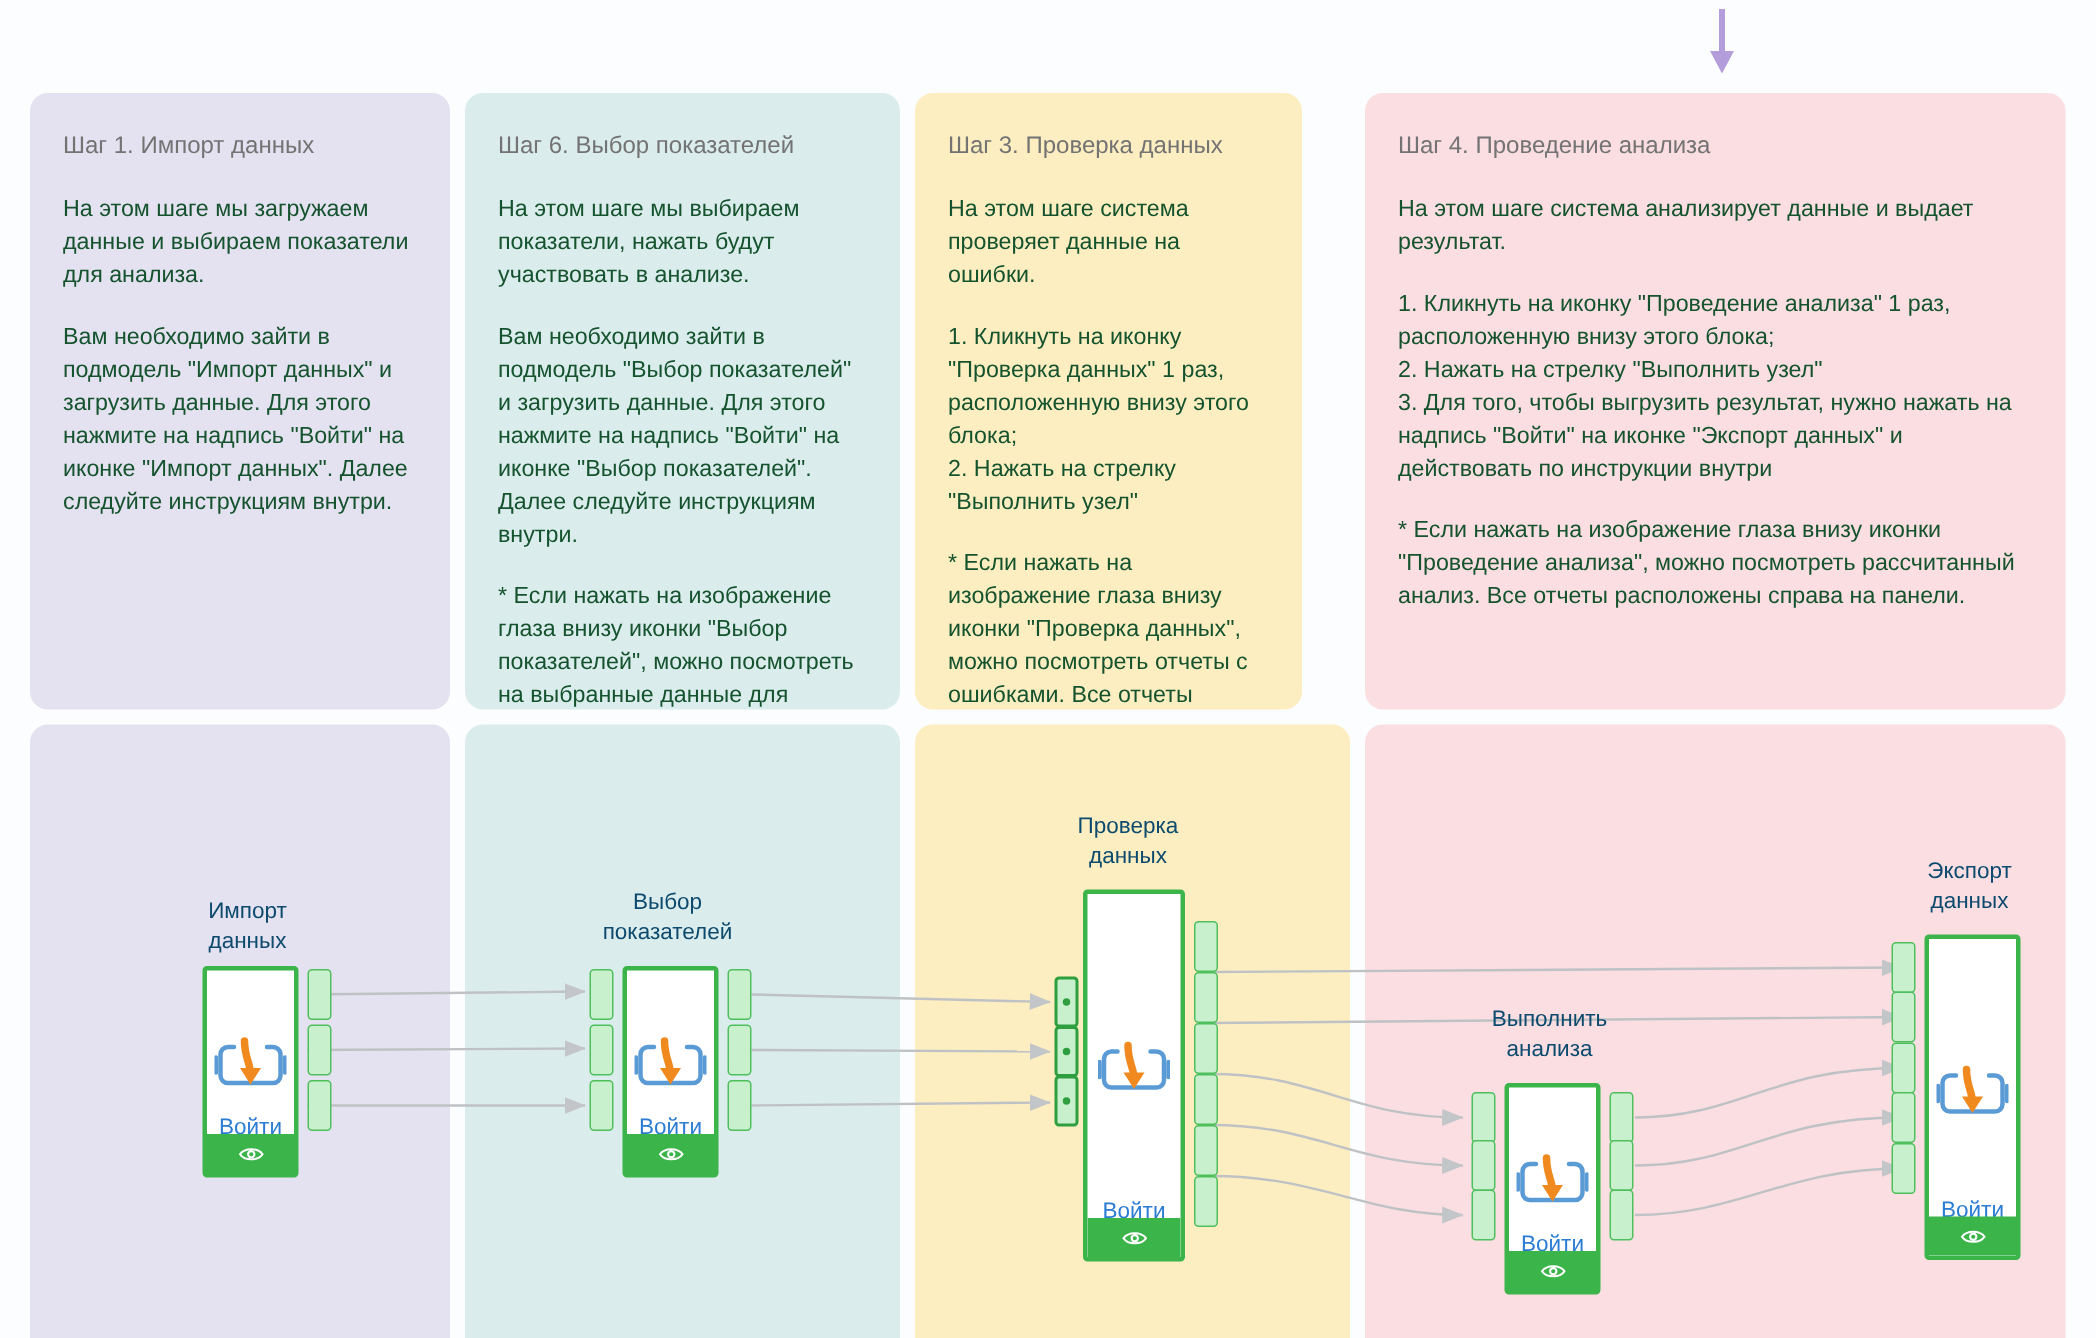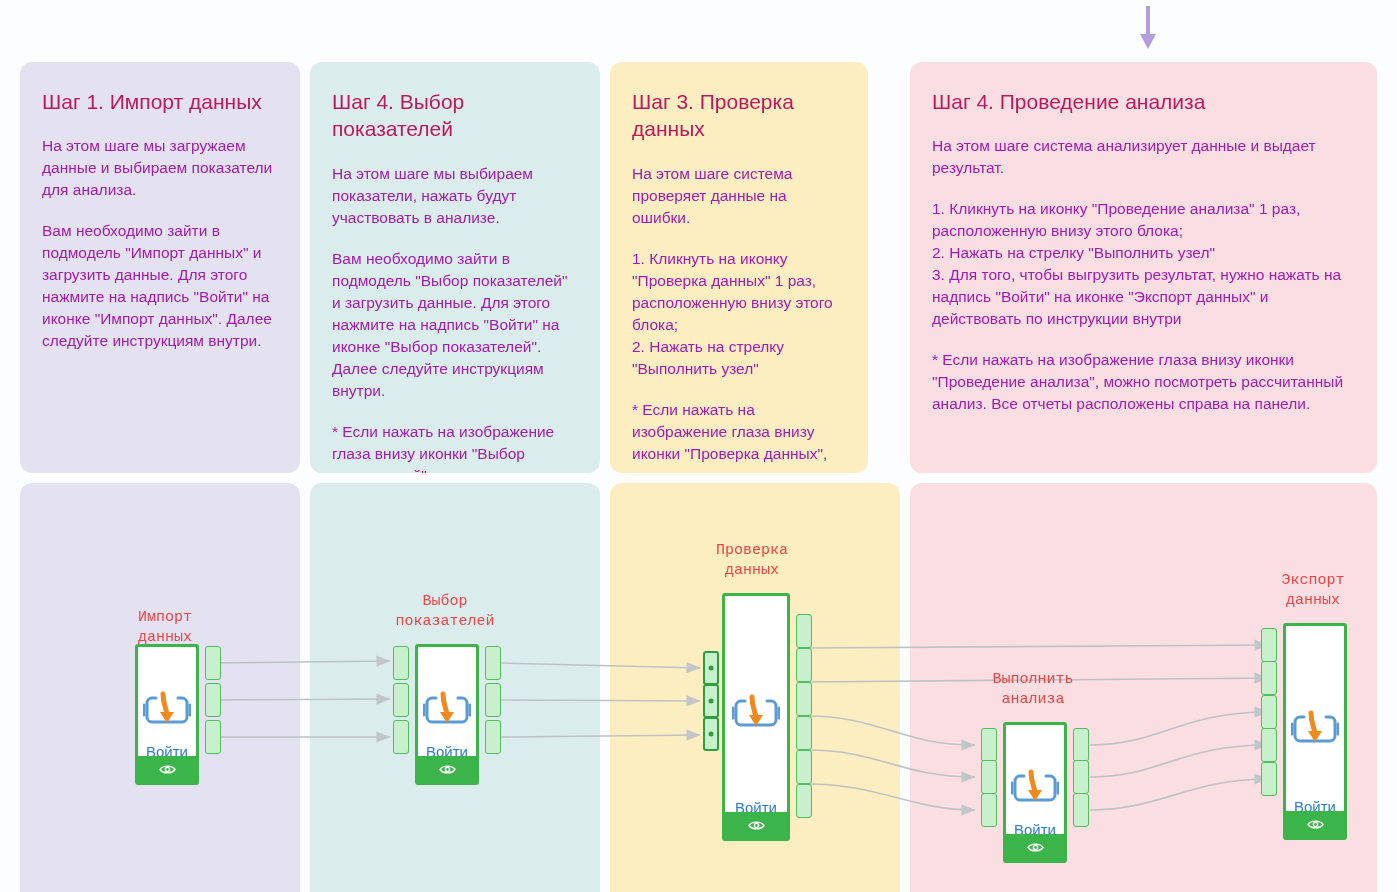--- a/index.html
+++ b/index.html
@@ -29,29 +29,29 @@
   .card {
     position: absolute;
     top: 62px;
     height: 411px;
     border-radius: 12px;
     box-sizing: border-box;
     padding: 26px 22px 18px 22px;
     overflow: hidden;
   }
   .card-title {
-    font-size: 21px;
-    color: #be185d;
+    font-size: 16px;
+    color: #737373;
     margin: 0 0 20px 0;
     line-height: 1.3;
     white-space: pre-line;
   }
   .card-body {
     font-size: 15.5px;
-    color: #a21caf;
+    color: #14532d;
     line-height: 1.42;
     white-space: pre-line;
     margin: 0;
   }
   .card-body + .card-body { margin-top: 19px; }
 
   #card-1 { left: 20px;  width: 280px; background: #e4e1f0; }
   #card-2 { left: 310px; width: 290px; background: #dbeced; }
   #card-3 { left: 610px; width: 258px; background: #fdeec1; }
   #card-4 { left: 910px; width: 467px; background: #fade1; }
@@ -80,25 +80,24 @@
   
   .node {
     position: absolute;
   }
   .node-title {
     position: absolute;
     left: 50%;
     transform: translateX(-50%);
     text-align: center;
     font-size: 15px;
-    color: #ef4444;
+    color: #0c4a6e;
     line-height: 1.32;
     white-space: pre-line;
     width: 170px;
-    font-family: Liberation Mono, monospace;
   }
   .node-box {
     position: absolute;
     background: #ffffff;
     border: 3px solid #3bb44a;
     border-radius: 3px;
     box-sizing: border-box;
     overflow: hidden;
   }
   .node-icon {
@@ -155,21 +154,21 @@
 <div class="lane" id="lane-3"></div>
 <div class="lane" id="lane-4"></div>
 
 <div class="card" id="card-1">
   <div class="card-title">Шаг 1. Импорт данных</div>
   <div class="card-body">На этом шаге мы загружаем данные и выбираем показатели для анализа.</div>
   <div class="card-body">Вам необходимо зайти в подмодель "Импорт данных" и загрузить данные. Для этого нажмите на надпись "Войти" на иконке "Импорт данных". Далее следуйте инструкциям внутри.</div>
 </div>
 
 <div class="card" id="card-2">
-  <div class="card-title">Шаг 4. Выбор показателей</div>
+  <div class="card-title">Шаг 6. Выбор показателей</div>
   <div class="card-body">На этом шаге мы выбираем показатели, нажать будут участвовать в анализе.</div>
   <div class="card-body">Вам необходимо зайти в подмодель "Выбор показателей" и загрузить данные. Для этого нажмите на надпись "Войти" на иконке "Выбор показателей". Далее следуйте инструкциям внутри.</div>
   <div class="card-body">* Если нажать на изображение глаза внизу иконки "Выбор показателей", можно посмотреть на выбранные данные для анализа</div>
 </div>
 
 <div class="card" id="card-3">
   <div class="card-title">Шаг 3. Проверка данных</div>
   <div class="card-body">На этом шаге система проверяет данные на ошибки.</div>
   <div class="card-body">1. Кликнуть на иконку "Проверка данных" 1 раз, расположенную внизу этого блока;
 2. Нажать на стрелку "Выполнить узел"</div>
@@ -208,21 +207,21 @@
     <path d="M807,750 C880,750 900,777 975,777"></path>
     <path d="M807,784 C880,784 910,810 975,810"></path>
 
     <path d="M1090,745 C1160,745 1180,712 1268,712"></path>
     <path d="M1090,777 C1160,777 1180,745 1268,745"></path>
     <path d="M1090,810 C1160,810 1190,779 1268,779"></path>
   </g>
 </svg>
 
 <div class="node" id="node-1" style="left:135px; top:592px;">
-  <div class="node-title" style="top:16px; left:30px;">Импорт
+  <div class="node-title" style="top:6px; left:30px;">Импорт
 данных</div>
   <div class="node-box" style="left:0; top:52px; width:64px; height:141px;">
     <svg class="node-icon" style="top:42px; width:48px; height:42px;" viewBox="0 0 48 42">
       <path d="M13 9 H9 a5 5 0 0 0 -5 5 v14 a5 5 0 0 0 5 5 h30 a5 5 0 0 0 5 -5 v-14 a5 5 0 0 0 -5 -5 h-4" fill="none" stroke="#5b9bd5" stroke-width="3" stroke-linecap="round"></path>
       <path d="M1 16 v10" stroke="#5b9bd5" stroke-width="3" stroke-linecap="round"></path>
       <path d="M47 16 v10" stroke="#5b9bd5" stroke-width="3" stroke-linecap="round"></path>
       <path d="M20 5 C20 16 24 20 24 27" fill="none" stroke="#f08a1e" stroke-width="5" stroke-linecap="round"></path>
       <polygon points="17,23 31,23 24,34" fill="#f08a1e"></polygon>
     </svg>
     <div class="node-link" style="top:96px;">Войти</div>

